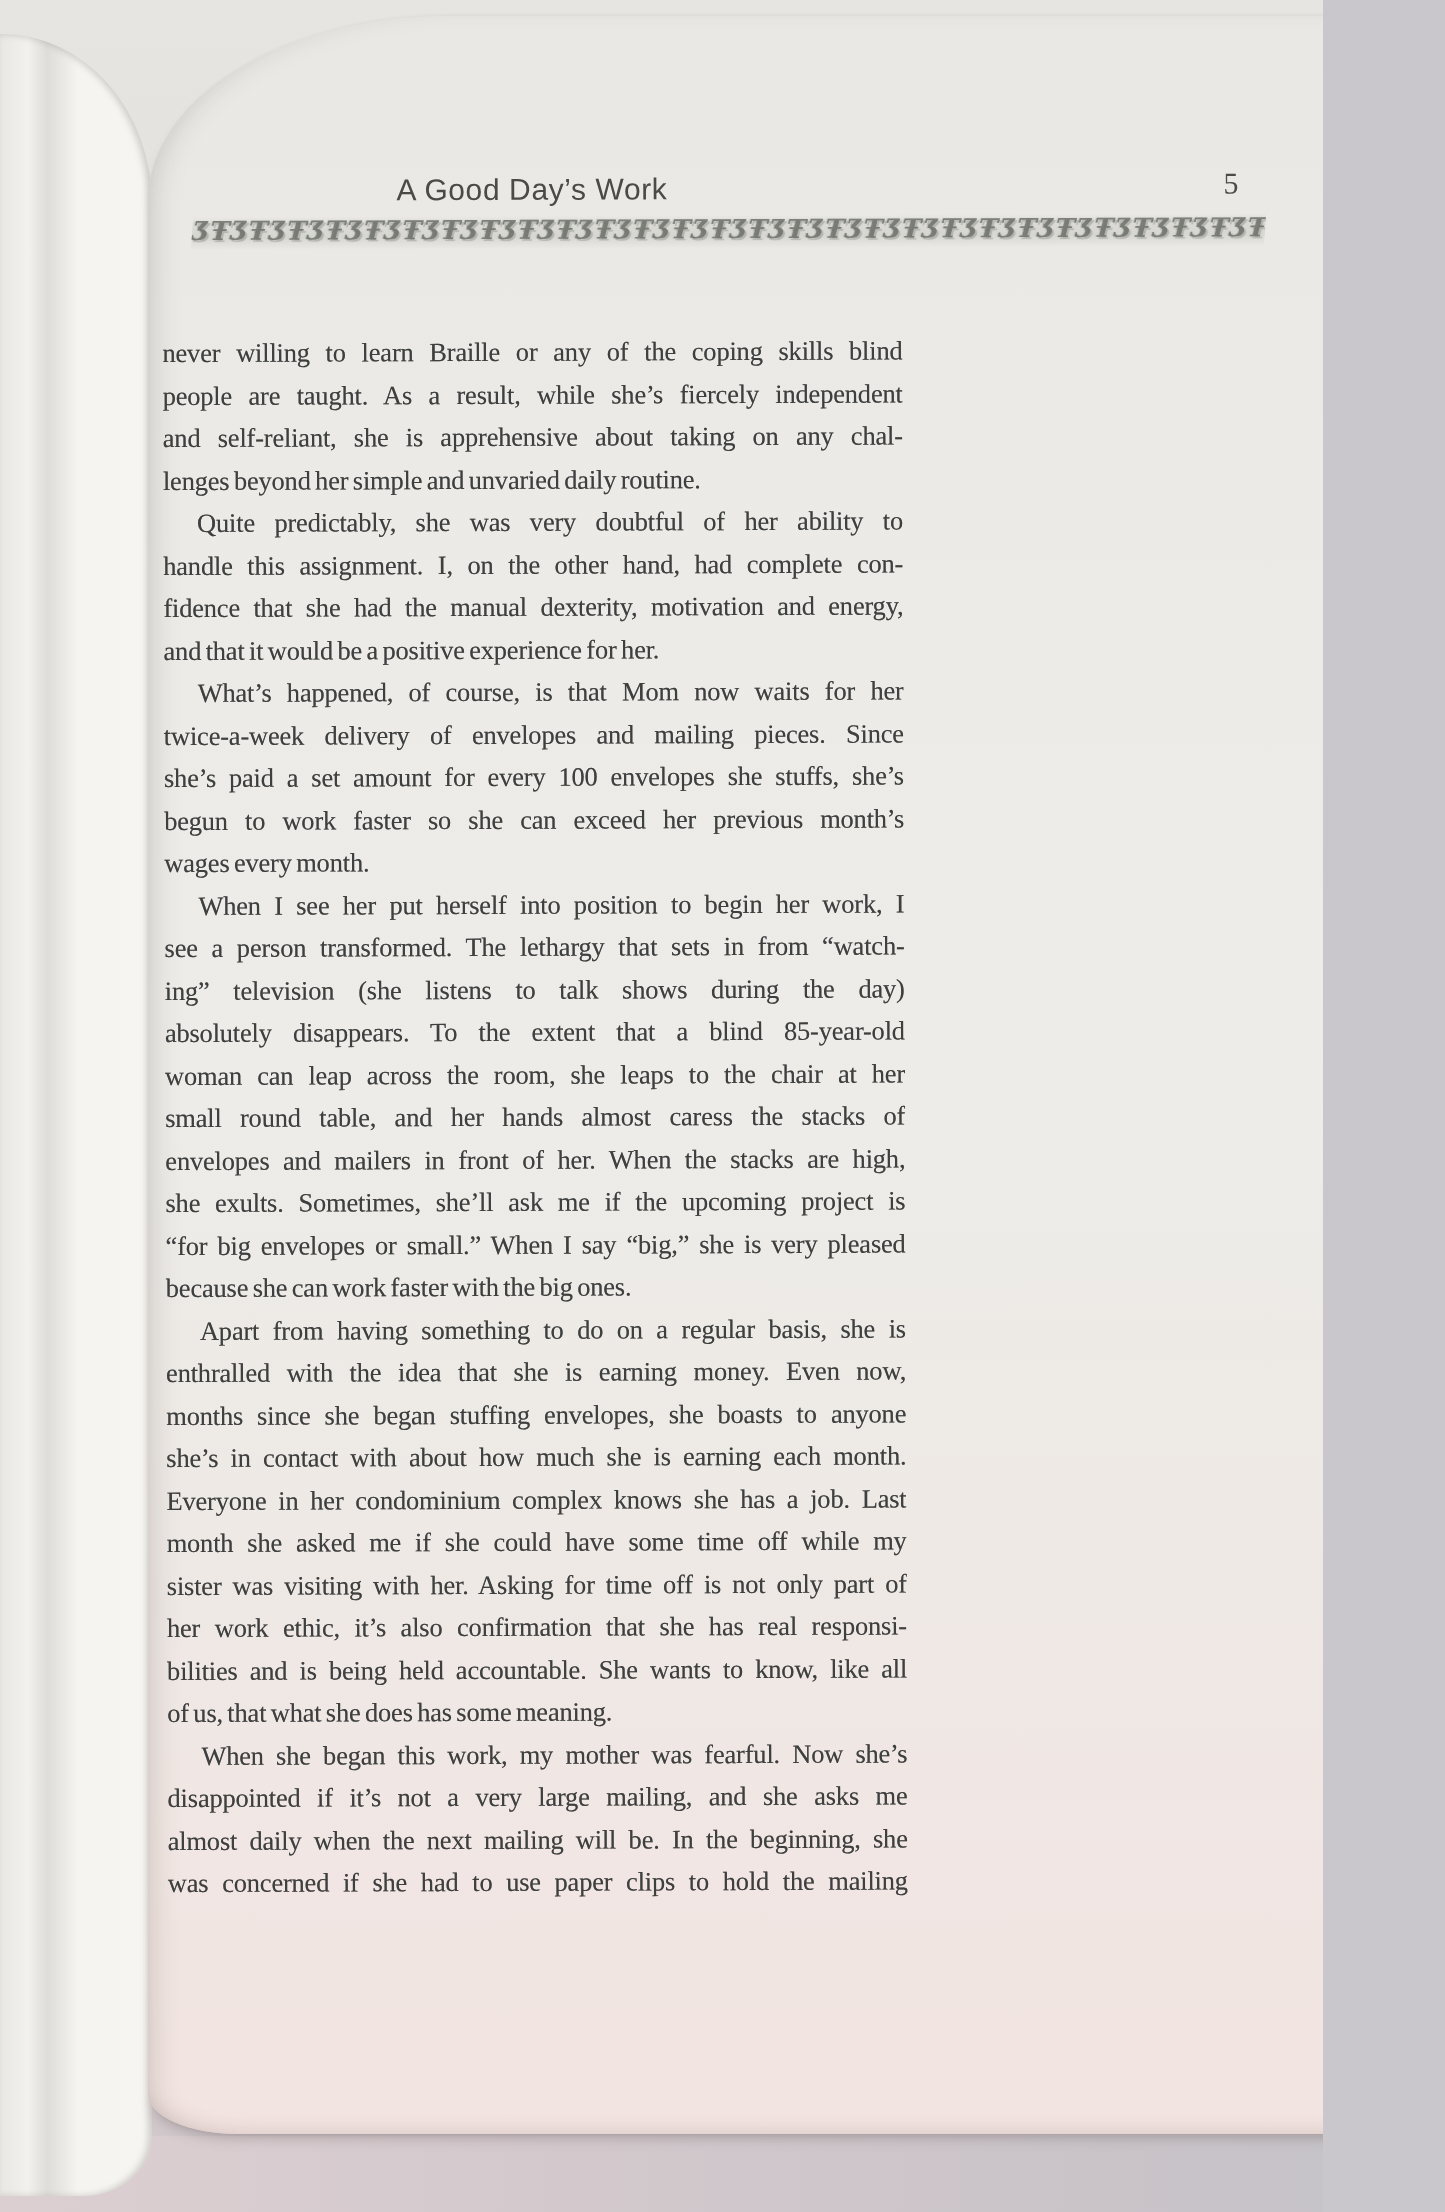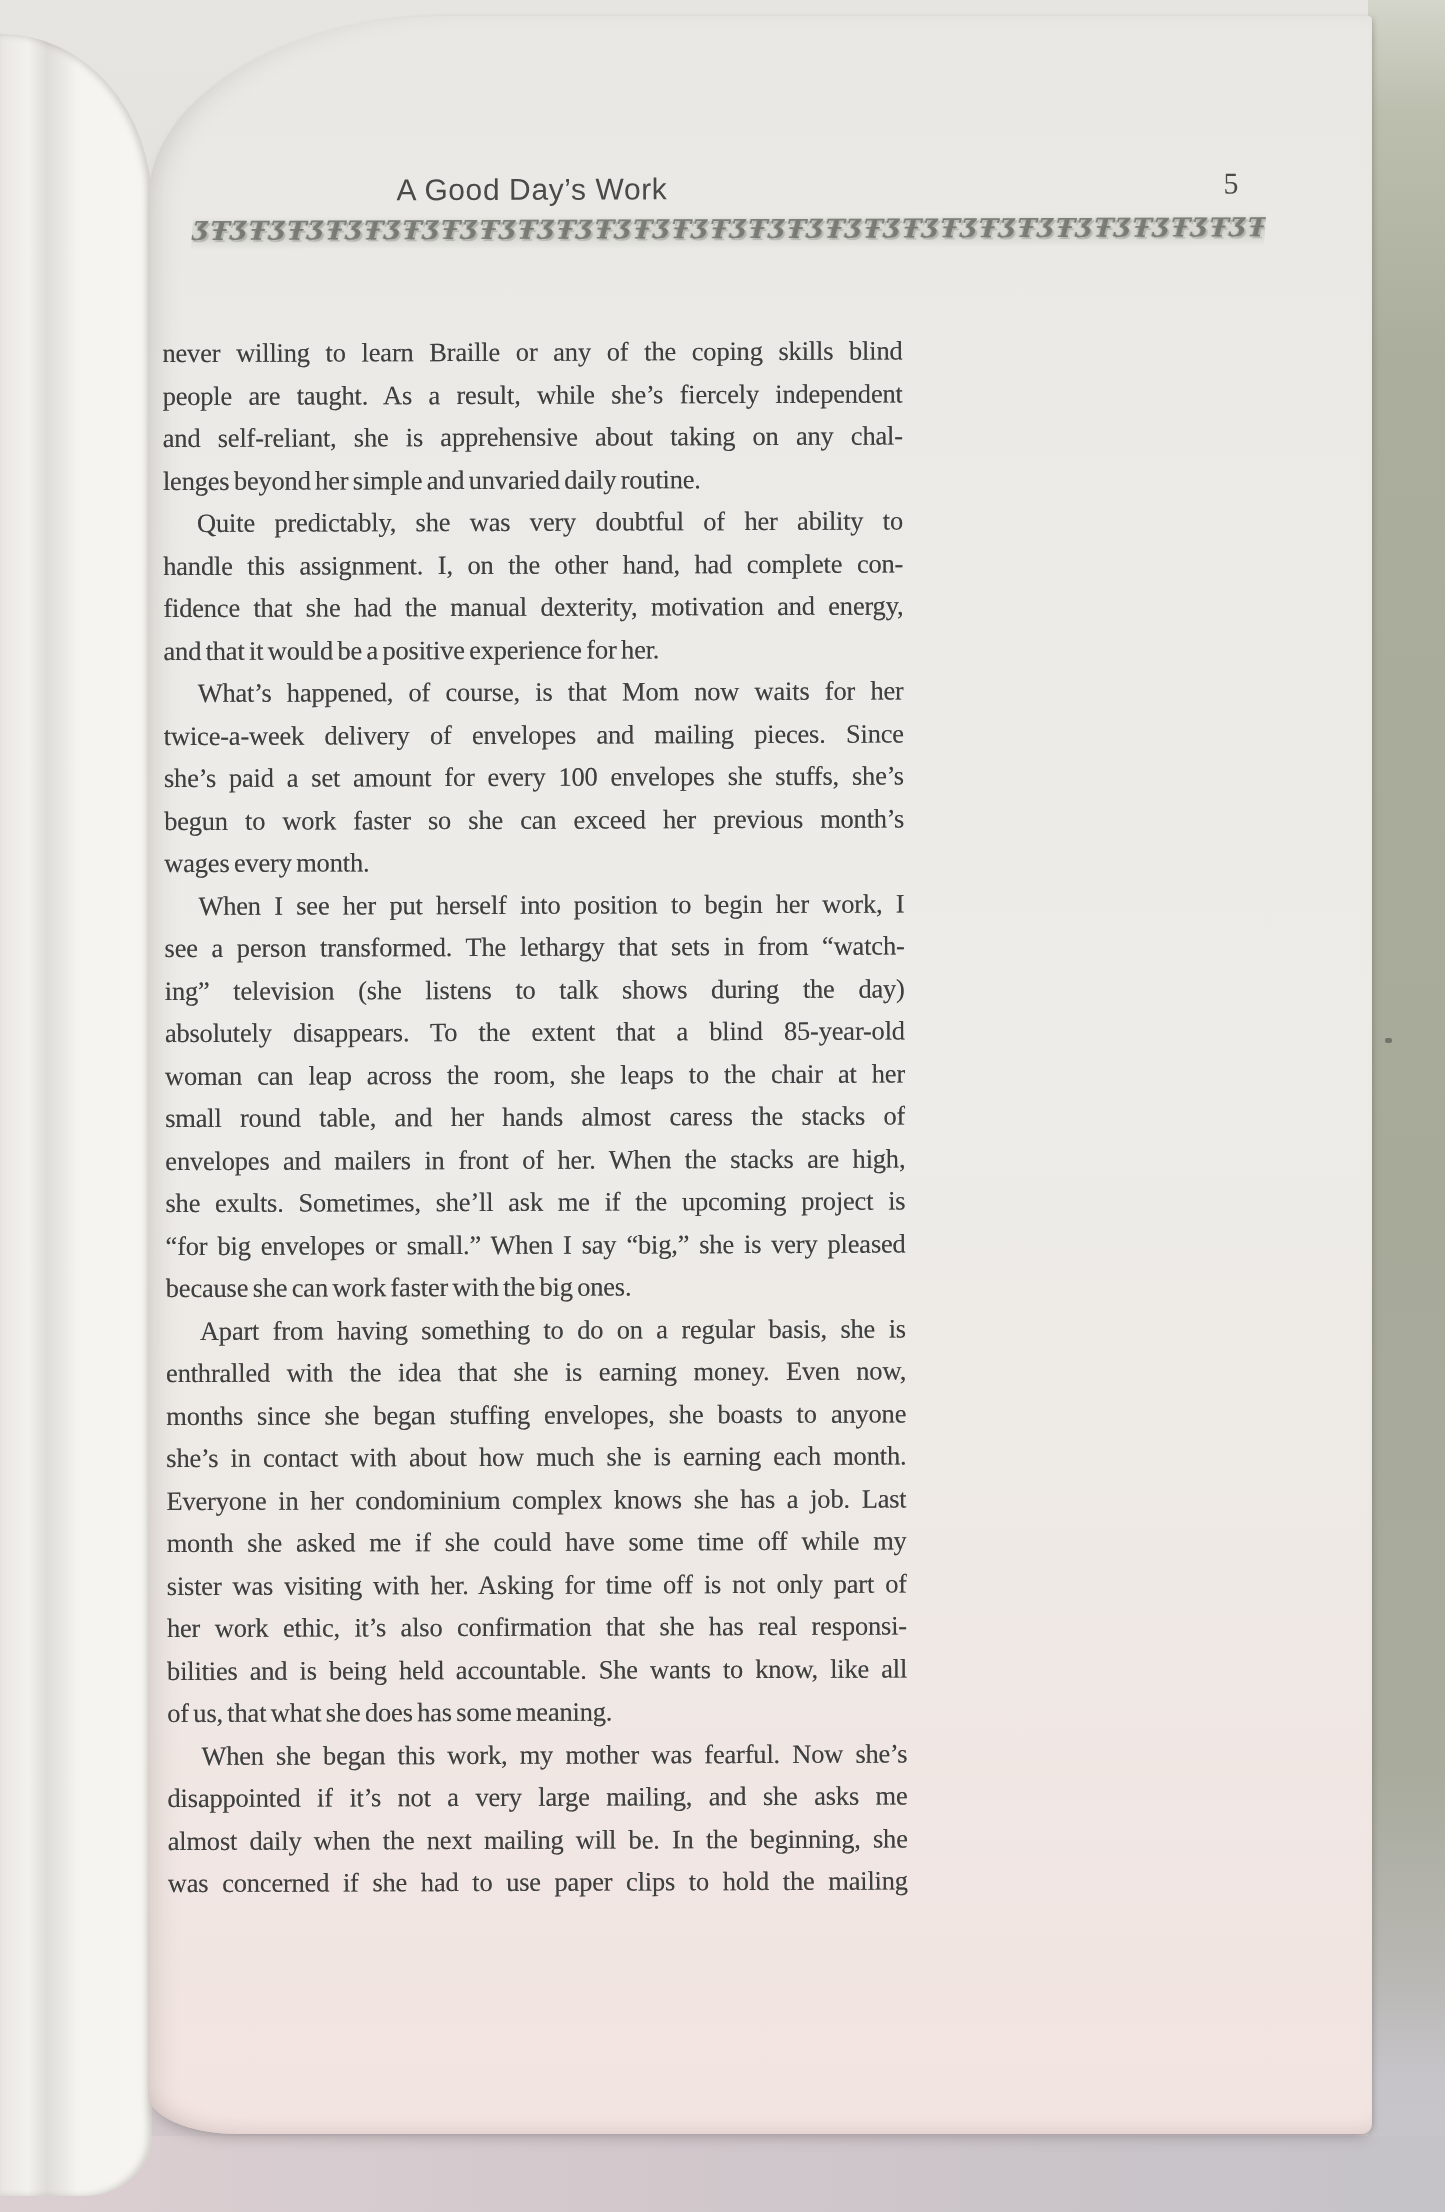--- a/index.html
+++ b/index.html
@@ -1,17 +1,17 @@
 <!DOCTYPE html>
 <html><head>
 <meta charset="utf-8">
 <style>
   html,body{margin:0;padding:0;background:#c9c7cb;}
   .photo{
-    position:relative;width:1445px;height:2212px;overflow:hidden;
+    position:relative;width:1323px;height:2212px;overflow:hidden;
     background:linear-gradient(180deg,#e6e5e1 0%,#e3e2de 10%,#dcd9d7 45%,#d8ced1 78%,#d5cacd 92%,#cfc8cc 100%);
     font-family:"Liberation Serif","DejaVu Serif",serif;
   }
   
   .backdrop-right{
     position:absolute;left:1368px;top:0;width:77px;height:2212px;
     background:linear-gradient(180deg,#d4d5cb 0%,#bcbfae 5%,#abae9d 16%,#a7aa99 55%,#a9ab9d 80%,#b8b7b3 89%,#c6c4c8 94%,#c9c6cb 100%);
   }
   
   .prev-pages{

